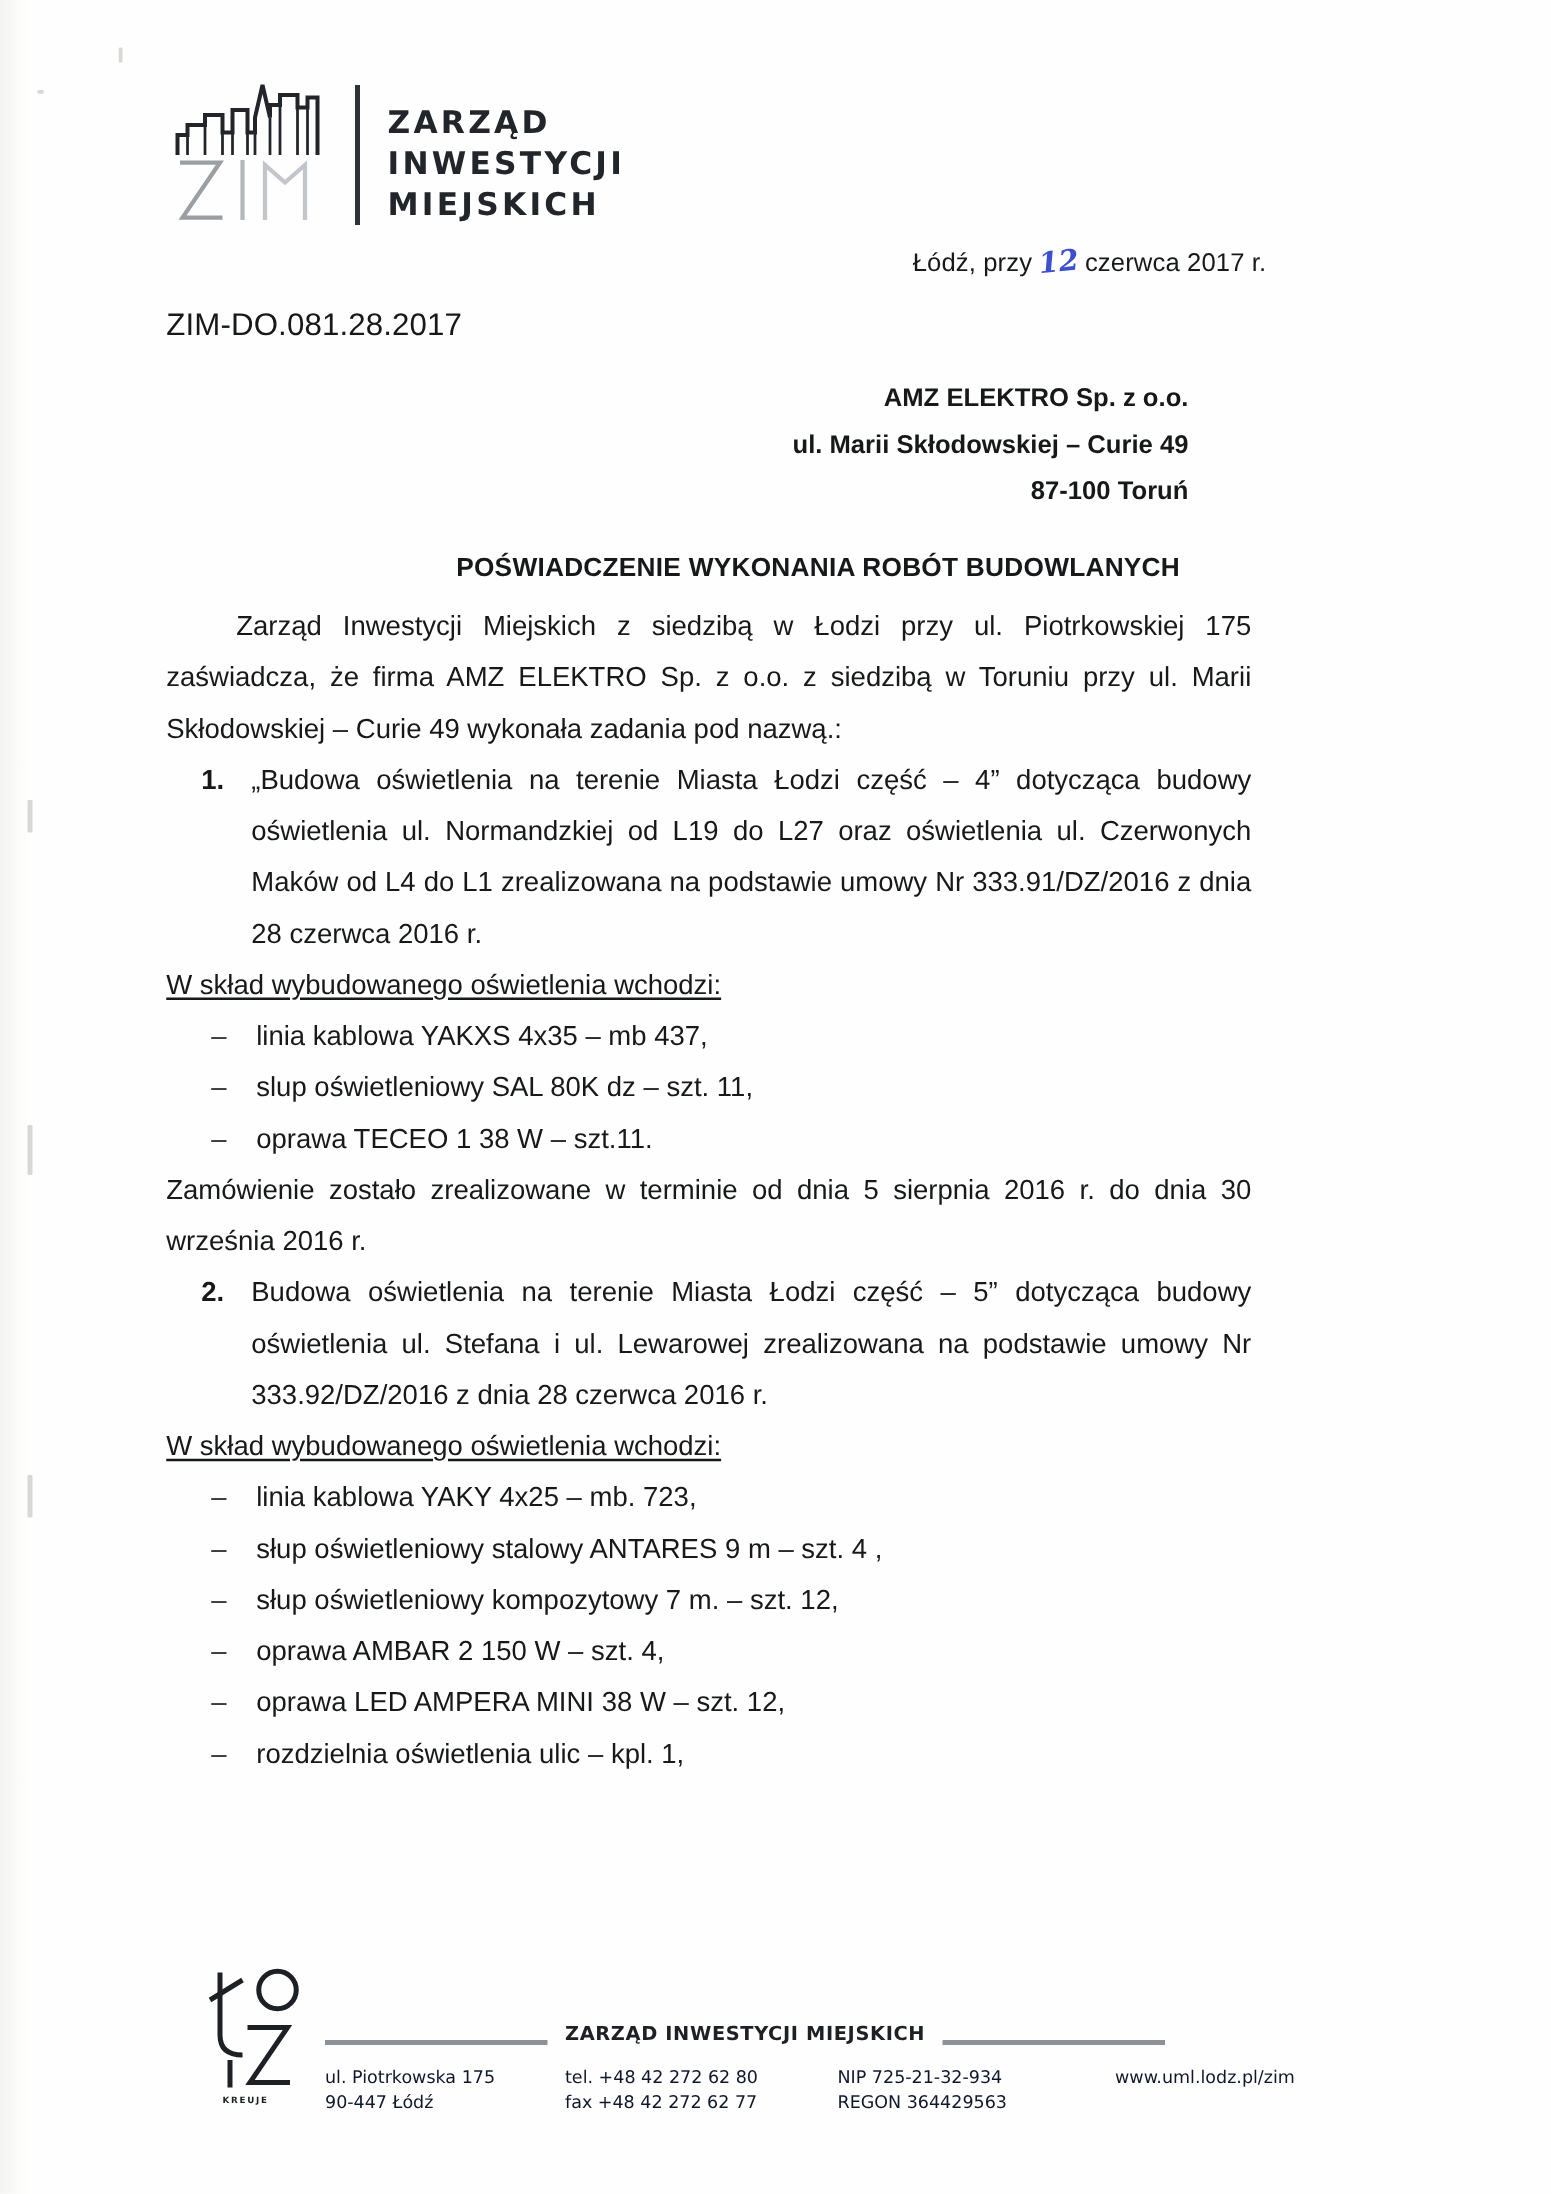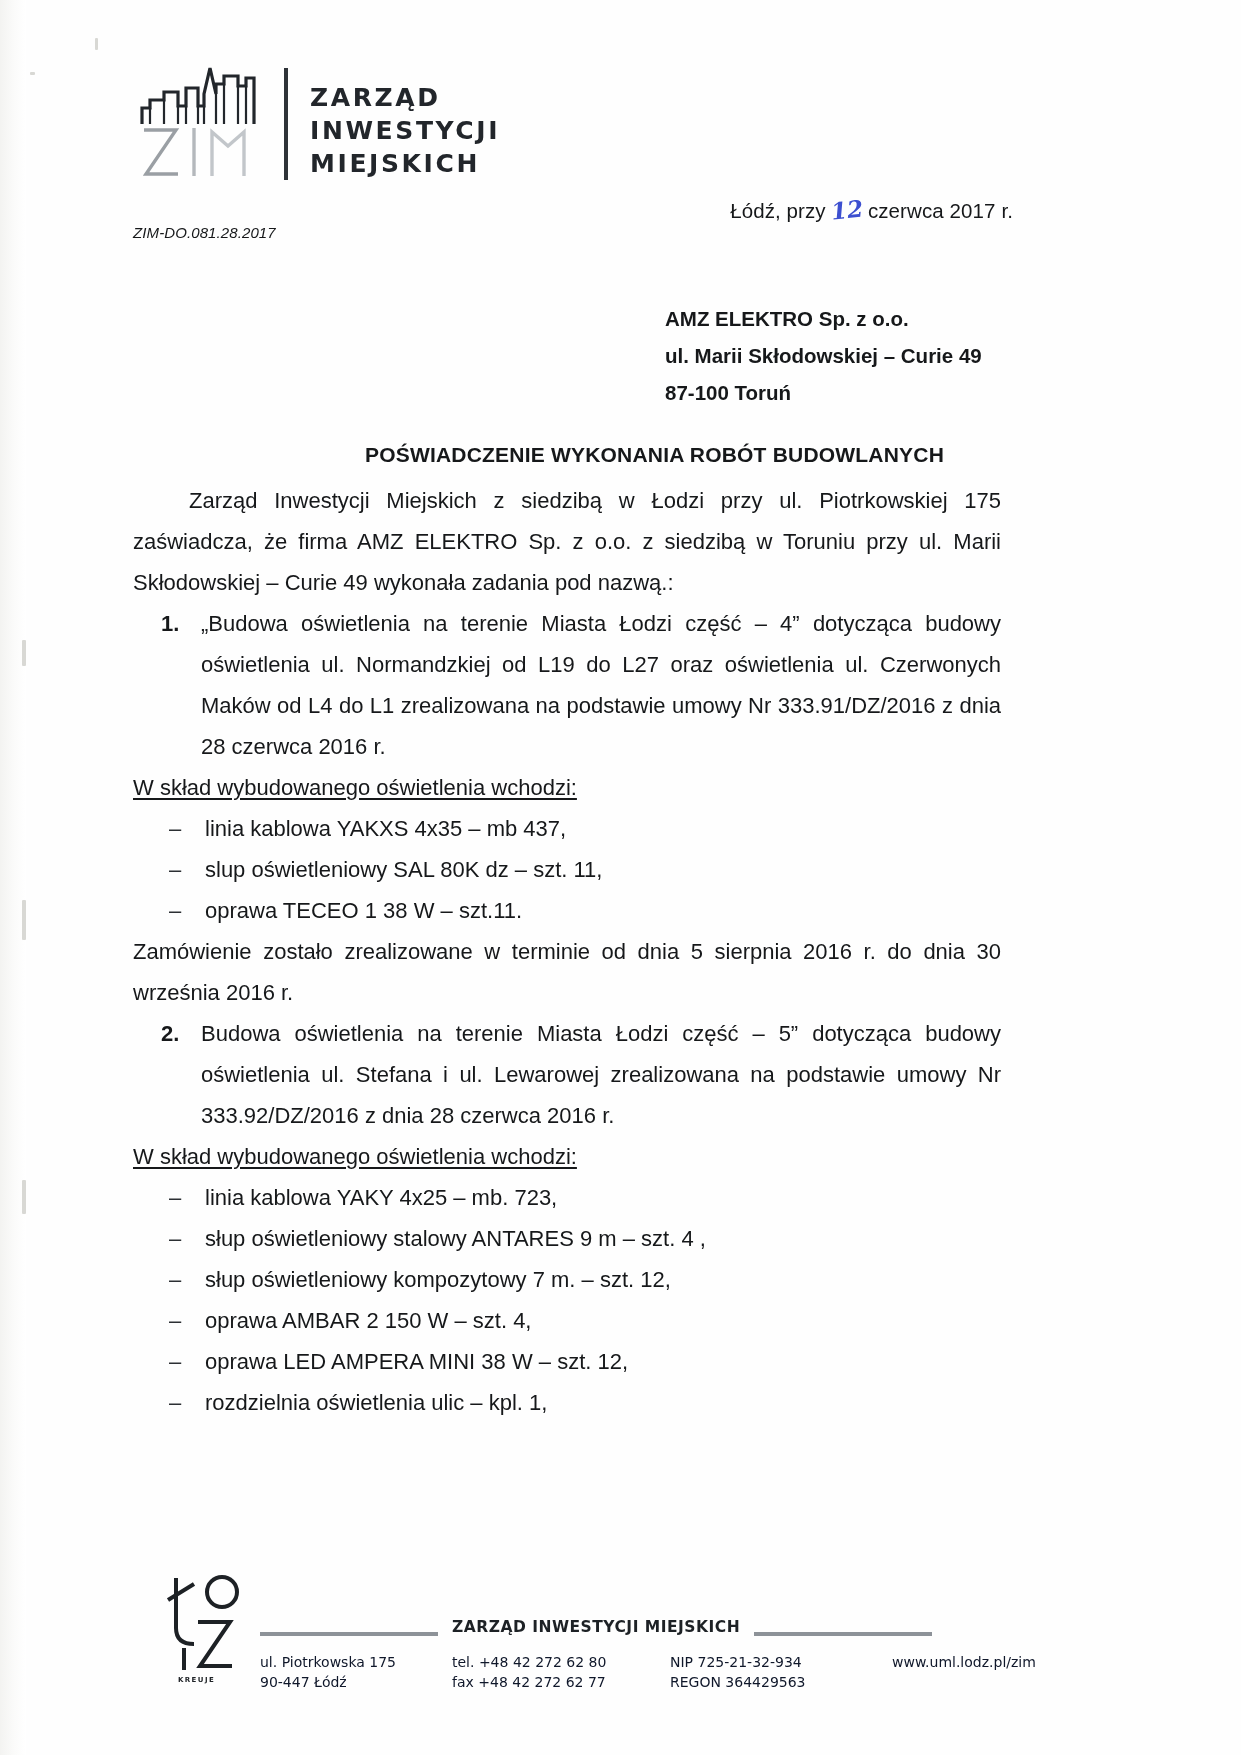--- a/index.html
+++ b/index.html
@@ -83,34 +83,34 @@
     font-weight: 700;
     color: #3c4fd0;
     font-size: 23px;
     padding: 0 5px;
     transform: rotate(-6deg);
     display: inline-block;
   }
   .ref-no {
     position: absolute;
     left: 133px;
-    top: 224px;
-    font-size: 15px;
+    top: 246px;
+    font-size: 25px;
     letter-spacing: .1px;
-    font-style: italic;
   }
 
   
   .addressee {
     position: absolute;
-    left: 665px;
+    left: 634px;
     top: 300px;
     font-weight: 700;
     font-size: 20.5px;
     line-height: 37px;
+    text-align: right;
   }
 
   
   .doc-title {
     position: absolute;
     left: 16px; right: 0;
     top: 443px;
     text-align: center;
     font-weight: 700;
     font-size: 21px;

